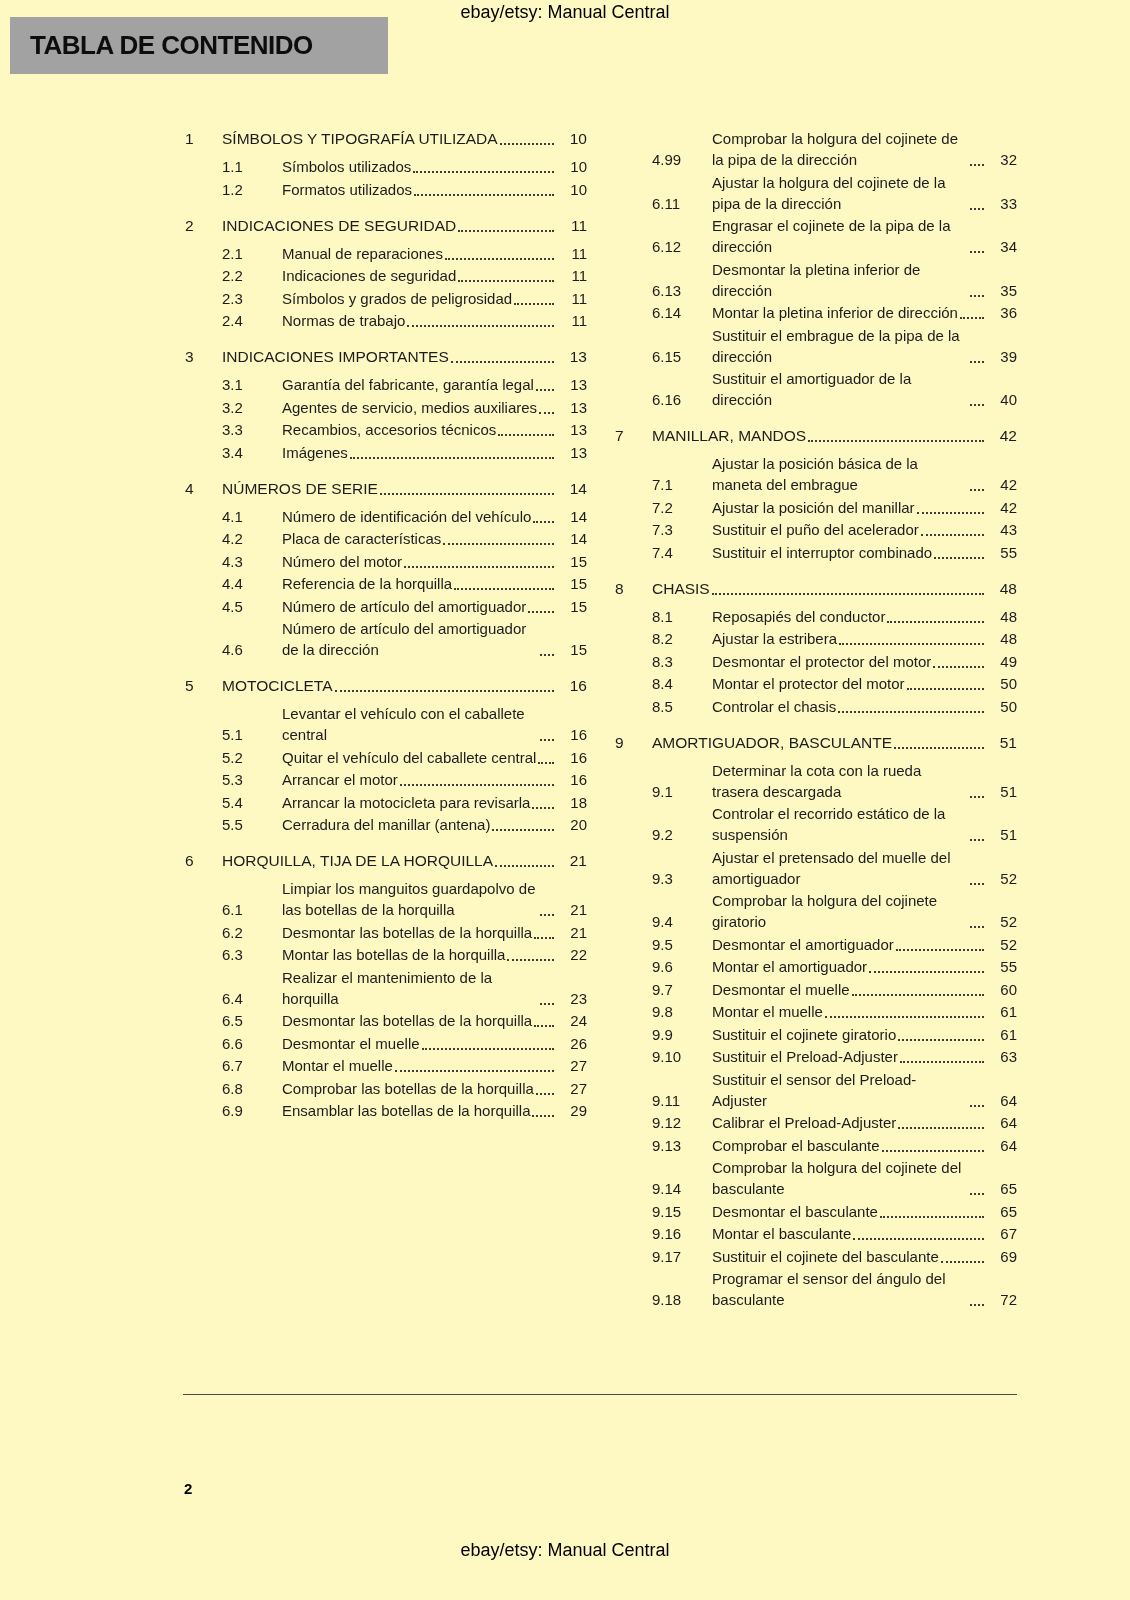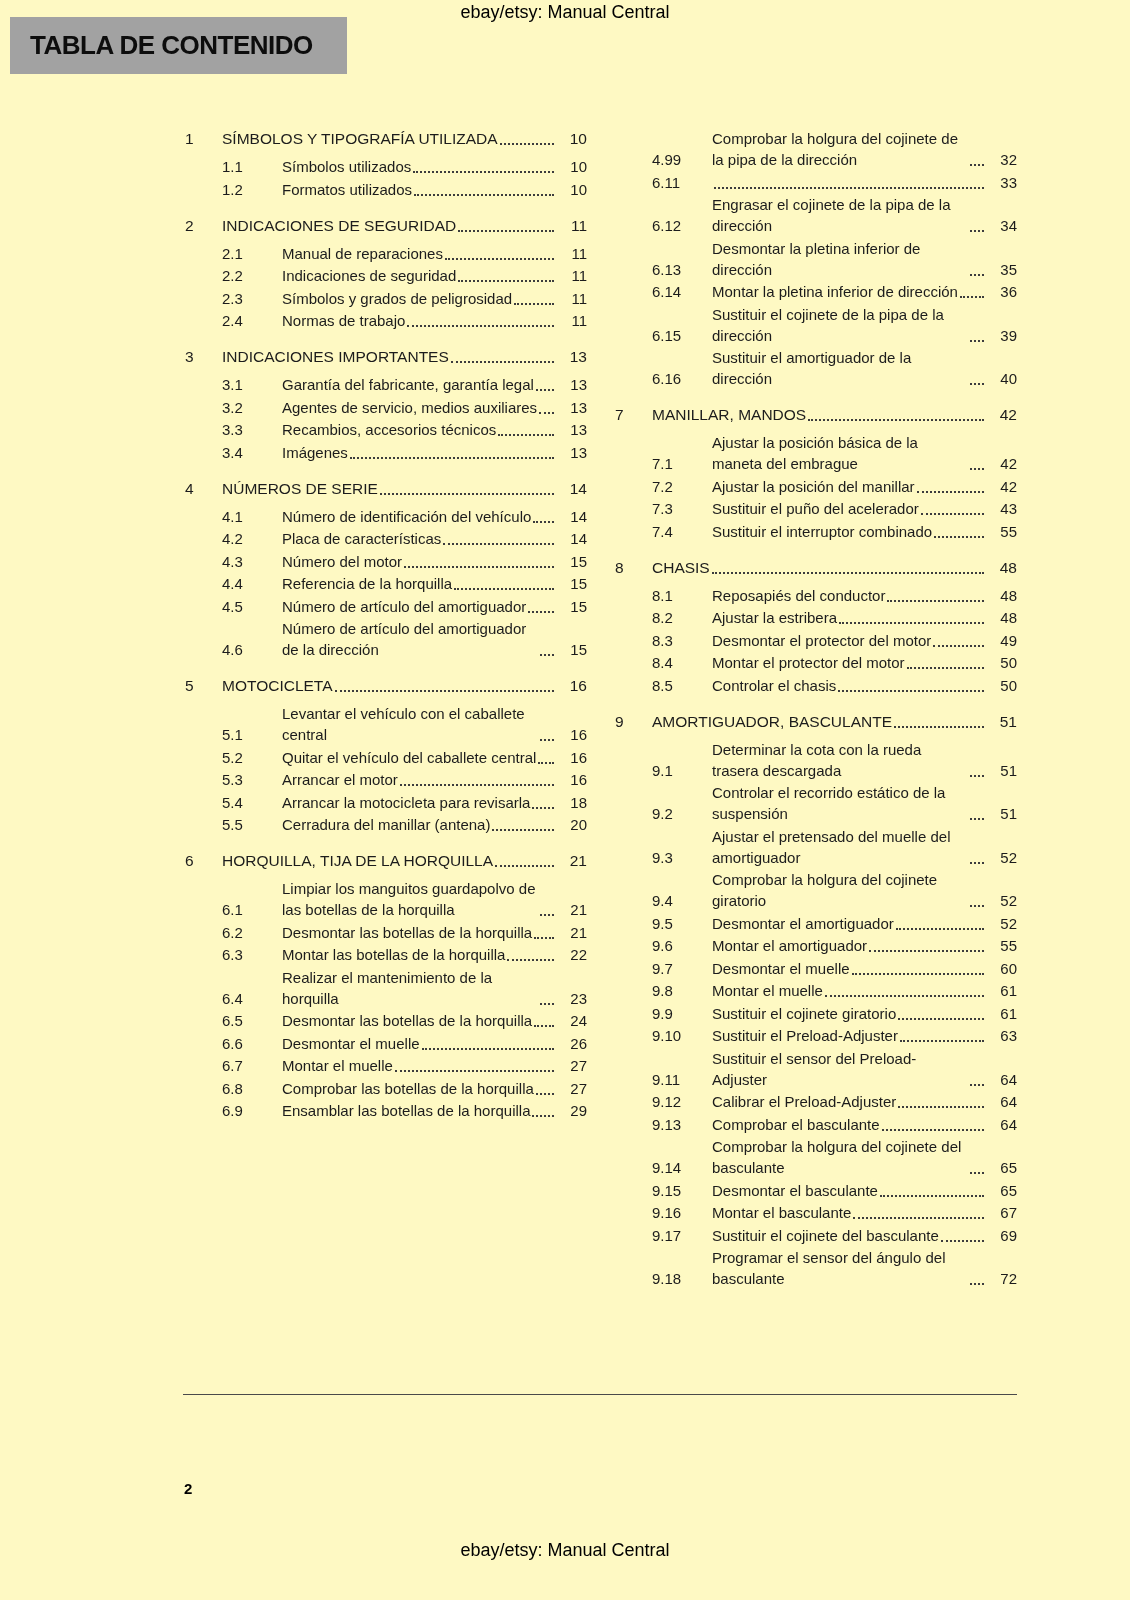--- a/index.html
+++ b/index.html
@@ -15,21 +15,21 @@
   .top-header {
     position: absolute;
     top: 2px; left: 0; right: 0;
     text-align: center;
     font-size: 18px;
     color: #000;
   }
   .heading-box {
     position: absolute;
     top: 17px; left: 10px;
-    width: 337px; height: 57px;
+    width: 378px; height: 57px;
     background: #a2a2a2;
     display: flex;
     align-items: center;
     padding-left: 20px;
     box-sizing: border-box;
   }
   .heading-box span {
     font-size: 26px;
     font-weight: bold;
     letter-spacing: -0.5px;
@@ -359,20 +359,21 @@
     <div class="toc-col">
   <div class="entry section">
     <span class="num">4.99</span>
     <span class="title">Comprobar la holgura del cojinete de la pipa de la dirección</span>
     <span class="leader"></span>
     <span class="page-num">32</span>
   </div>
 
   <div class="entry section">
     <span class="num">6.11</span>
+    <span class="title">Ajustar la holgura del cojinete de la pipa de la dirección</span>
     <span class="leader"></span>
     <span class="page-num">33</span>
   </div>
 
   <div class="entry section">
     <span class="num">6.12</span>
     <span class="title">Engrasar el cojinete de la pipa de la dirección</span>
     <span class="leader"></span>
     <span class="page-num">34</span>
   </div>
@@ -386,21 +387,21 @@
 
   <div class="entry section">
     <span class="num">6.14</span>
     <span class="title">Montar la pletina inferior de dirección</span>
     <span class="leader"></span>
     <span class="page-num">36</span>
   </div>
 
   <div class="entry section">
     <span class="num">6.15</span>
-    <span class="title">Sustituir el cojinete de la pipa de la dirección</span>
+    <span class="title">Sustituir el embrague de la pipa de la dirección</span>
     <span class="leader"></span>
     <span class="page-num">39</span>
   </div>
 
   <div class="entry section">
     <span class="num">6.16</span>
     <span class="title">Sustituir el amortiguador de la dirección</span>
     <span class="leader"></span>
     <span class="page-num">40</span>
   </div>

